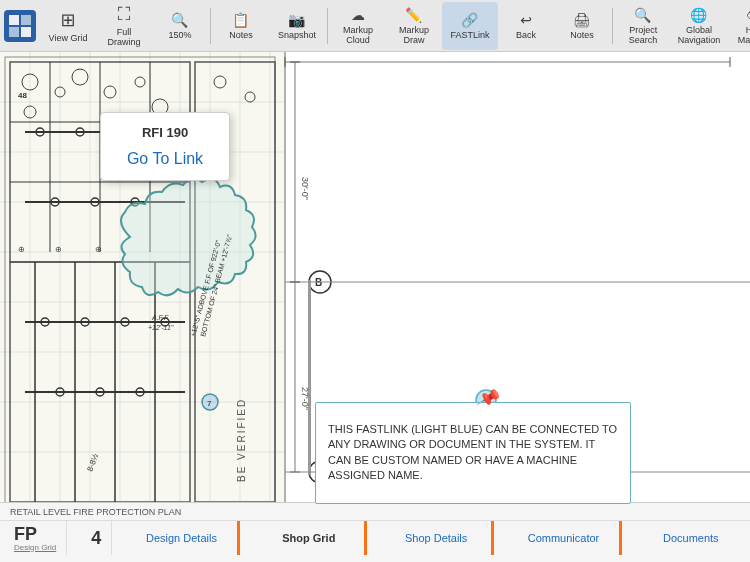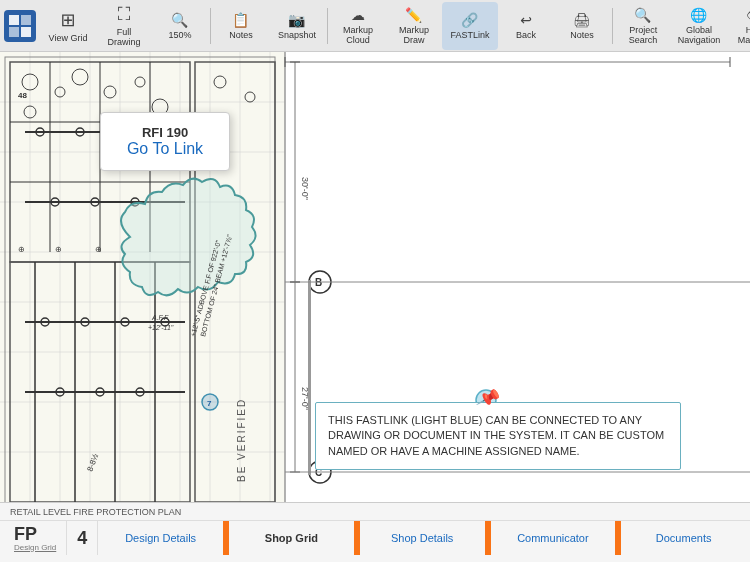--- a/index.html
+++ b/index.html
@@ -82,41 +82,41 @@
       border-radius: 4px;
       padding: 12px 16px;
       box-shadow: 2px 2px 8px rgba(0,0,0,0.2);
       min-width: 130px;
       z-index: 10;
     }
     #rfi-popup .rfi-title {
       font-size: 13px;
       font-weight: bold;
       color: #333;
-      margin-bottom: 0;
+      margin-bottom: 10px;
       text-align: center;
     }
     #rfi-popup .rfi-link {
       color: #1a6abf;
       font-size: 16px;
       text-align: center;
       cursor: pointer;
       display: block;
     }
 
     
     #fastlink-tooltip {
       position: absolute;
       top: 350px;
       left: 315px;
       background: white;
       border: 1px solid #6ab0c0;
       border-radius: 2px;
-      padding: 10px 12px;
-      width: 366px;
+      padding: 19px 12px;
+      width: 316px;
       font-size: 11px;
       color: #333;
       line-height: 1.4;
       z-index: 10;
     }
 
     
     .fastlink-pin {
       position: absolute;
       font-size: 18px;
@@ -144,31 +144,32 @@
       font-size: 9px;
       color: #555;
       border-bottom: 1px solid #ddd;
       height: 18px;
     }
     #statusbar-nav {
       display: flex;
       align-items: center;
       height: 34px;
       padding: 0 4px;
+      gap: 14px;
     }
     .nav-item {
       flex: 1;
       display: flex;
       align-items: center;
       justify-content: center;
       font-size: 11px;
       color: #1a6abf;
       height: 100%;
       cursor: pointer;
-      border-right: 6px solid #f97316;
+      border-right: 3px solid #f97316;
       text-align: center;
     }
     .nav-item:last-child { border-right: none; }
     .nav-item.active { color: #333; font-weight: bold; }
     .fp-label {
       display: flex;
       flex-direction: column;
       align-items: flex-start;
       justify-content: center;
       padding: 0 10px;

